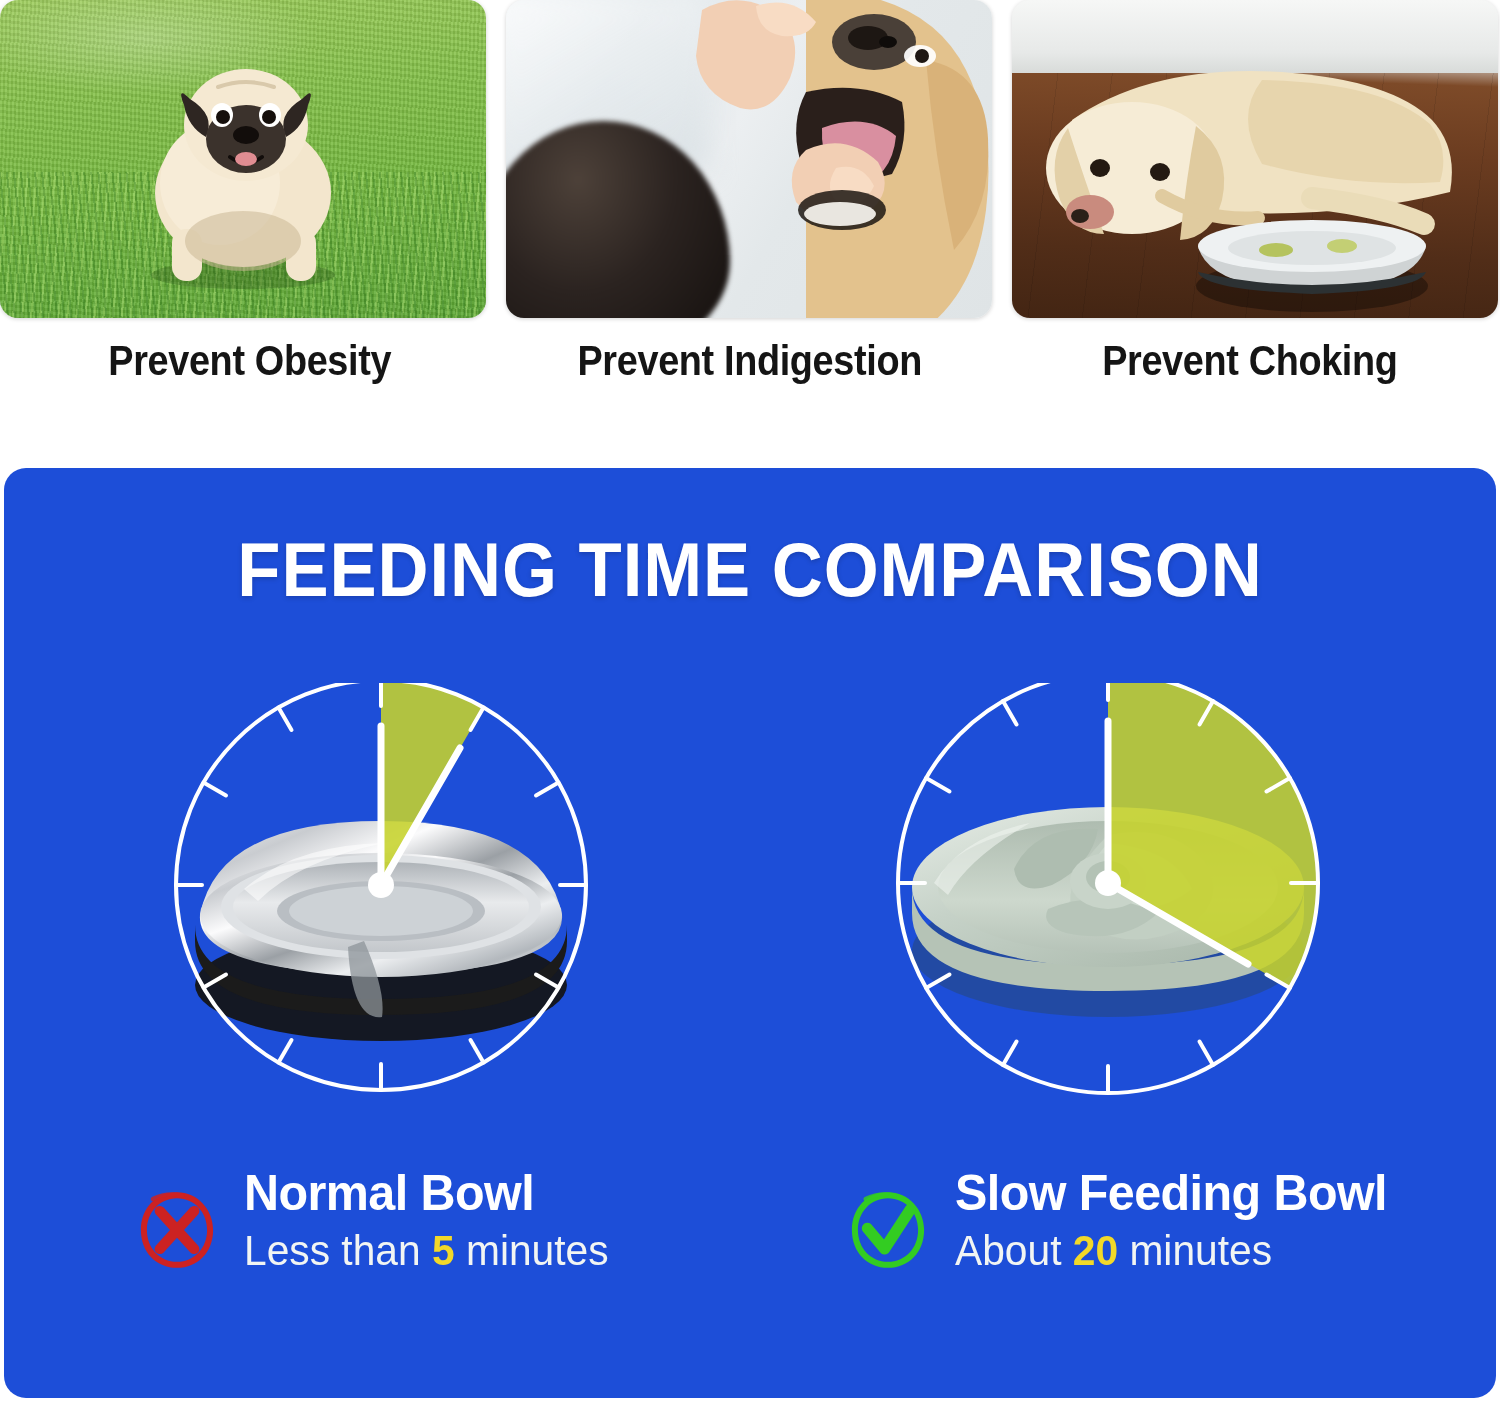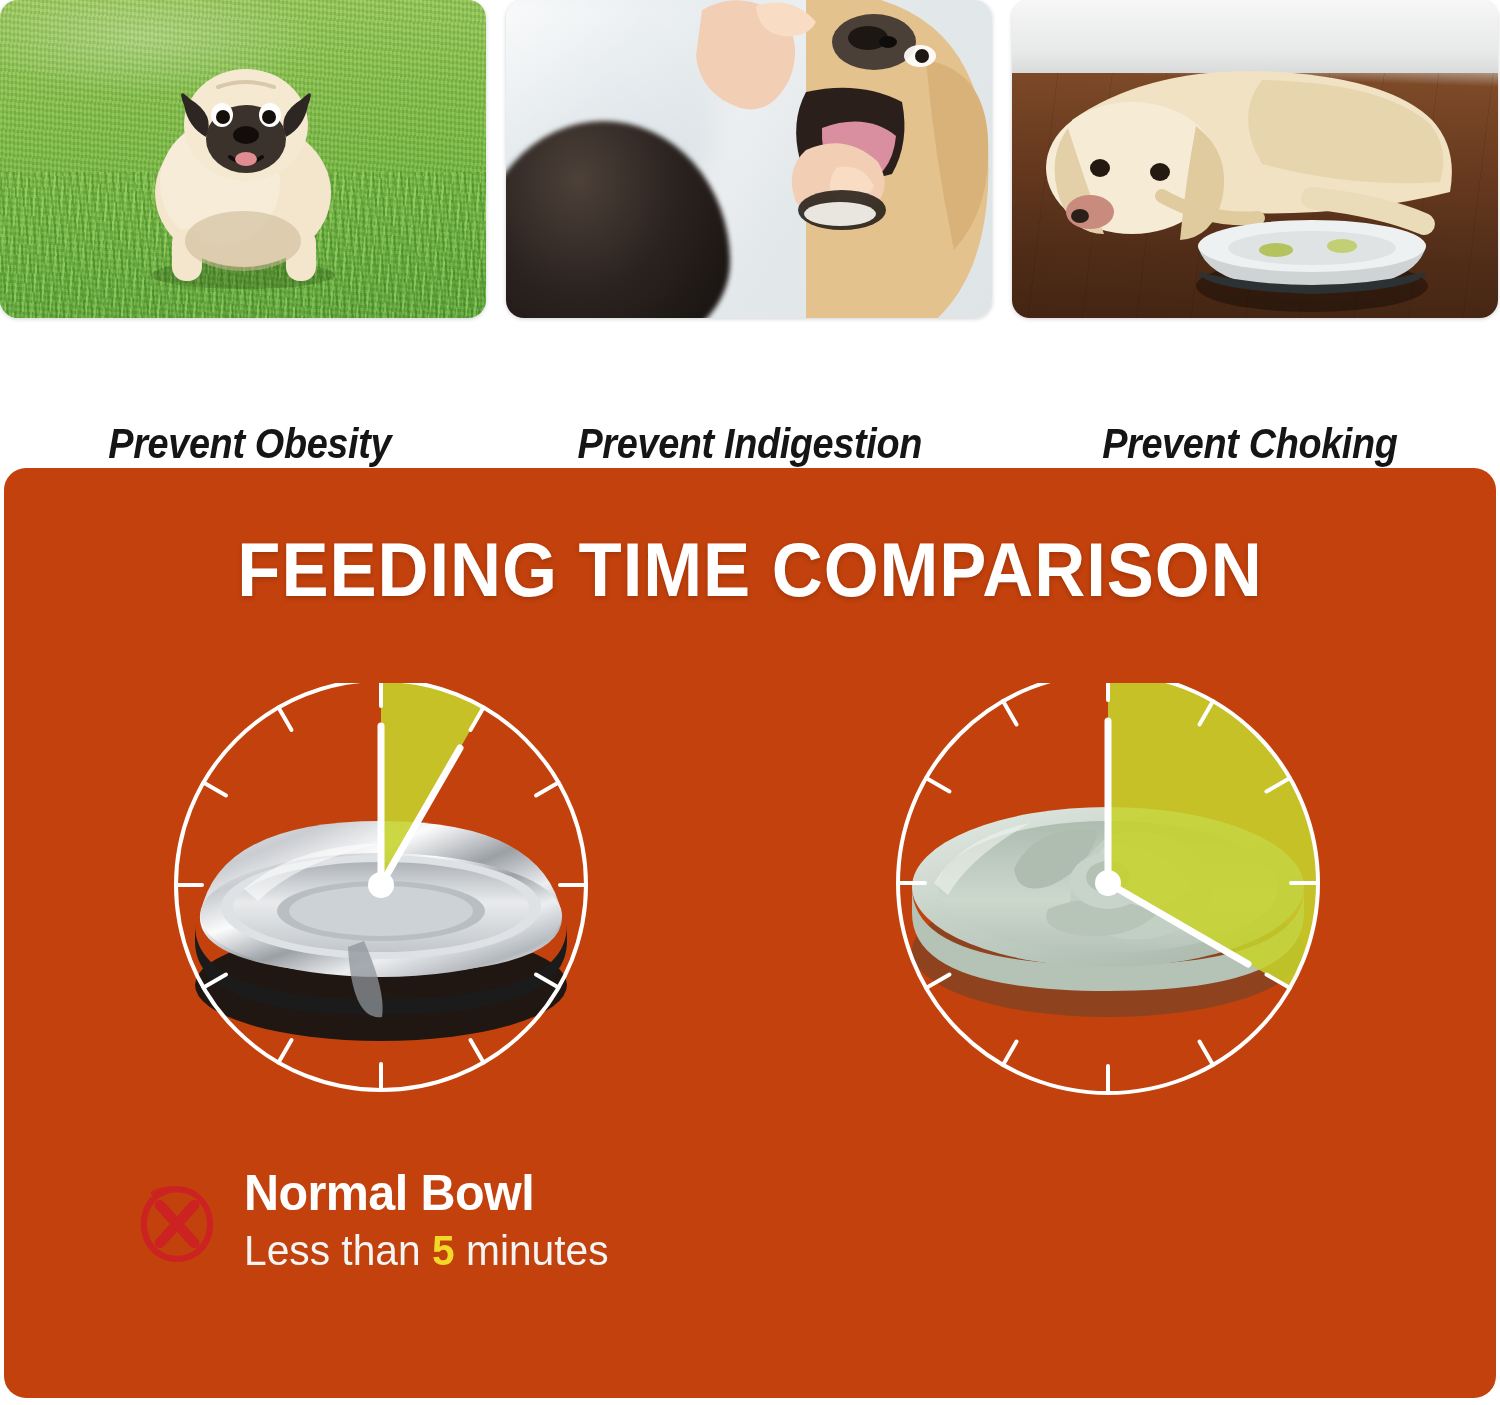--- a/index.html
+++ b/index.html
@@ -84,42 +84,41 @@
   
   .caption-row {
     position: absolute;
     left: 0; top: 330px;
     width: 1500px; height: 138px;
     display: flex;
   }
   .caption-cell {
     width: 506px;
     display: flex;
-    align-items: flex-end;
+    align-items: flex-start;
     justify-content: center;
     padding-top: 6px;
-    font-style: italic;
   }
   .caption-text {
     font-family: "Liberation Sans Narrow", "Liberation Sans", sans-serif;
     font-size: 43px;
     font-weight: 700;
     color: #151515;
     letter-spacing: -0.4px;
     transform: scaleX(0.88);
     white-space: nowrap;
   }
 
   
   .panel {
     position: absolute;
     left: 4px; top: 468px;
     width: 1492px;
     height: 930px;
-    background: #c2410c;
+    background: #1d4ed8;
     border-radius: 22px;
   }
   .panel-title {
     position: absolute;
     left: 0; right: 0; top: 58px;
     text-align: center;
     font-family: "Liberation Sans Narrow", "Liberation Sans", sans-serif;
     font-size: 76px;
     font-weight: 700;
     color: #ffffff;
@@ -138,21 +137,21 @@
 
   
   .results {
     position: absolute;
     left: 0; right: 0; top: 700px;
     display: flex;
   }
   .result-col {
     width: 746px;
     display: flex;
-    align-items: center;
+    align-items: flex-end;
     justify-content: center;
     gap: 24px;
   }
   .result-icon { width: 86px; height: 86px; flex: none; margin-top: 6px; }
   .result-text { padding-top: 0; }
   .result-title {
     font-size: 50px;
     font-weight: 700;
     color: #ffffff;
     line-height: 1.02;
@@ -397,15 +396,29 @@
         <path d="M70 28 L30 72" stroke="#cc2222" stroke-width="12" stroke-linecap="round"></path>
       </svg>
       <div class="result-text">
         <div class="result-title">Normal Bowl</div>
         <div class="result-sub">
           <span>Less than </span><span class="hl">5</span><span> minutes</span>
         </div>
       </div>
     </div>
 
+    <div class="result-col">
+      <svg class="result-icon" viewBox="0 0 100 100">
+        <path d="M50 6 C26 6 8 24 8 50 C8 76 26 94 50 94 C74 94 92 76 92 50 C92 26 74 6 50 6 Z
+                 M50 13 C70 13 85 29 85 50 C85 71 70 87 50 87 C30 87 15 71 15 50 C15 29 30 13 50 13 Z" fill="#33cc22"></path>
+        <path d="M24 14 q16 -8 34 -4" stroke="#33cc22" stroke-width="5" fill="none" stroke-linecap="round" opacity="0.85"></path>
+        <path d="M26 48 L46 72 L76 26" stroke="#33cc22" stroke-width="13" fill="none" stroke-linecap="round" stroke-linejoin="round"></path>
+      </svg>
+      <div class="result-text">
+        <div class="result-title">Slow Feeding Bowl</div>
+        <div class="result-sub">
+          <span>About </span><span class="hl">20</span><span> minutes</span>
+        </div>
+      </div>
+    </div>
 
   </div>
 </div>
 
 </body></html>

